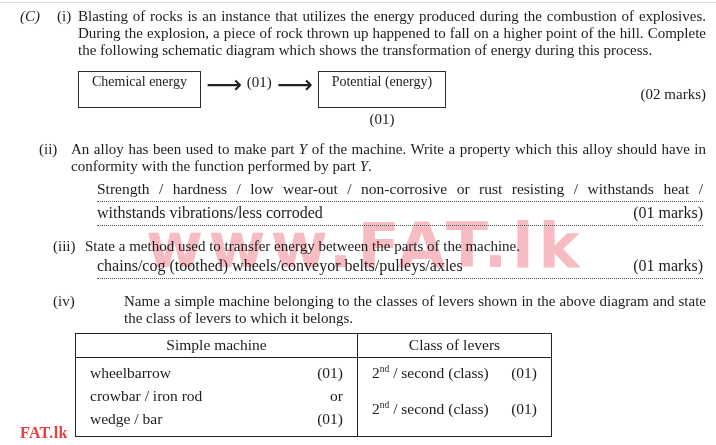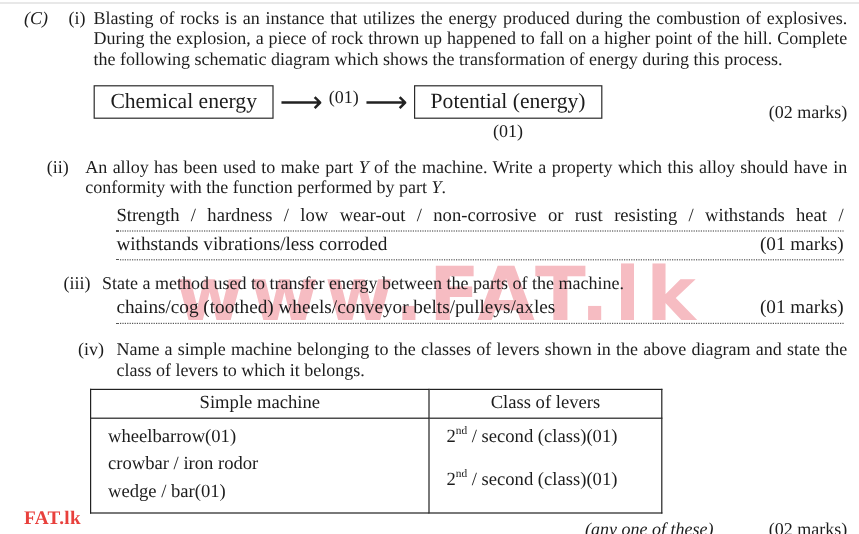--- a/index.html
+++ b/index.html
@@ -26,40 +26,40 @@
   .qrow { display:flex; }
   .clabel { width:37px; font-style:italic; flex:none; }
   .qnum  { flex:none; }
   .qnum.n1 { width:21px; }
   .qnum.nx { width:32px; }
   .qtext { flex:1; text-align:justify; line-height:17px; }
 
   
   .flow { display:flex; align-items:flex-start; margin:12px 0 0 58px; }
   .flow-item { display:flex; flex-direction:column; align-items:center; }
-  .fbox { border:1.4px solid #2b2b2b; padding:2px 13px 3px; font-size:18px; white-space:nowrap; background:transparent; }
+  .fbox { border:1.4px solid #2b2b2b; padding:2px 13px 17px; font-size:14px; white-space:nowrap; background:transparent; }
   .fmark { margin-top:3px; font-size:15px; height:18px; }
   .arrow { font-family:"DejaVu Sans", sans-serif; font-size:25px; line-height:26px; margin:1px 5px 0; color:#222; }
   .flow-marks { margin-left:auto; margin-top:15px; white-space:nowrap; }
 
   .sec { margin-top:12px; }
 
   
   .ans { margin-left:77px; margin-right:3px; }
   .dotted { border-bottom:1.5px dotted #555; }
   .ans-l1 { text-align:justify; text-align-last:justify; padding:2px 0 3px; font-size:15.5px; }
   .ans-l2 { display:flex; justify-content:space-between; padding:2px 0 3px; font-size:16px; }
   .mklbl { white-space:nowrap; }
 
   
   table.lev { border-collapse:collapse; margin:6px 0 0 55px; width:477px; table-layout:fixed; }
   table.lev th, table.lev td { border:1.5px solid #222; }
   table.lev th { font-weight:normal; font-size:15.5px; text-align:center; padding:2px 0 3px; }
   table.lev td { vertical-align:top; padding:3px 14px 6px; }
-  .cell-line { display:flex; line-height:23px; font-size:15.5px; }
+  .cell-line { display:flex; justify-content:space-between; line-height:23px; font-size:15.5px; }
   .rline2 { margin-top:13px; }
   sup { font-size:9.5px; vertical-align:super; line-height:0; }
 
   .footer { display:flex; justify-content:flex-end; align-items:baseline; gap:46px; margin-top:6px; padding-right:0px; }
   .note { font-style:italic; }
 
   .brand {
     position:absolute; left:20px; bottom:3px;
     font-weight:bold; font-size:16px; letter-spacing:0.3px; z-index:2;
   }
@@ -113,21 +113,21 @@
       <span class="qnum nx">(iii)</span>
       <span class="qtext">State a method used to transfer energy between the parts of the machine.</span>
     </div>
     <div class="ans">
       <div class="ans-l2 dotted">
         <span>chains/cog (toothed) wheels/conveyor belts/pulleys/axles</span>
         <span class="mklbl">(01 marks)</span>
       </div>
     </div>
 
-    <div class="qrow sec" style="margin-left:45px; margin-top:14px;">
+    <div class="qrow sec" style="margin-left:33px; margin-top:14px;gap:39px;">
       <span class="qnum nx">(iv)</span>
       <span class="qtext">Name a simple machine belonging to the classes of levers shown in the above diagram and state the class of levers to which it belongs.</span>
     </div>
 
     <table class="lev">
       <tbody>
           <tr>
         <th style="width:281px;">Simple machine</th>
         <th>Class of levers</th>
       </tr>

